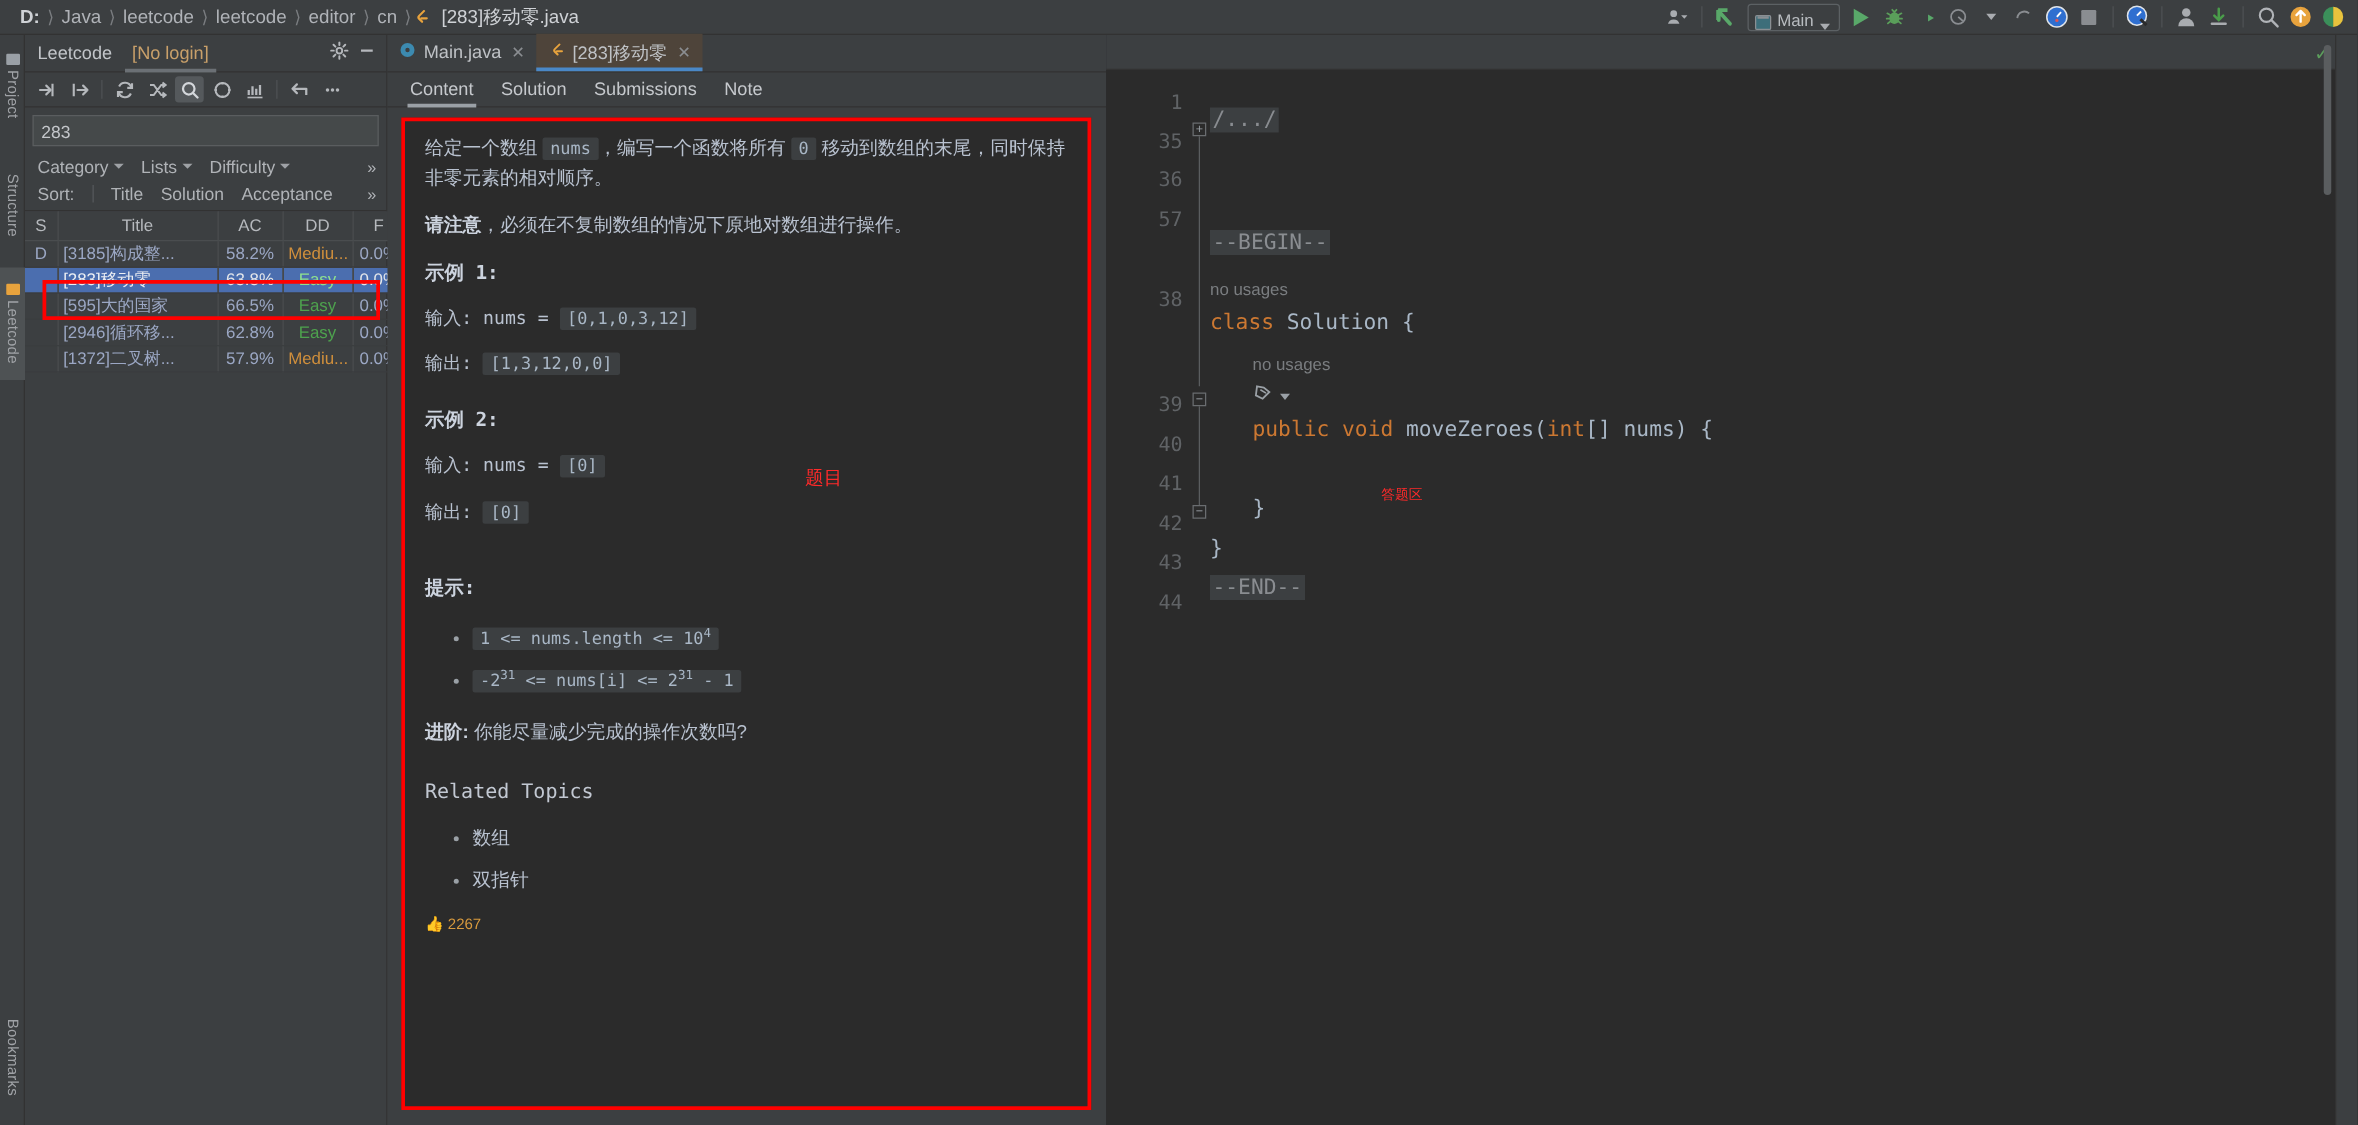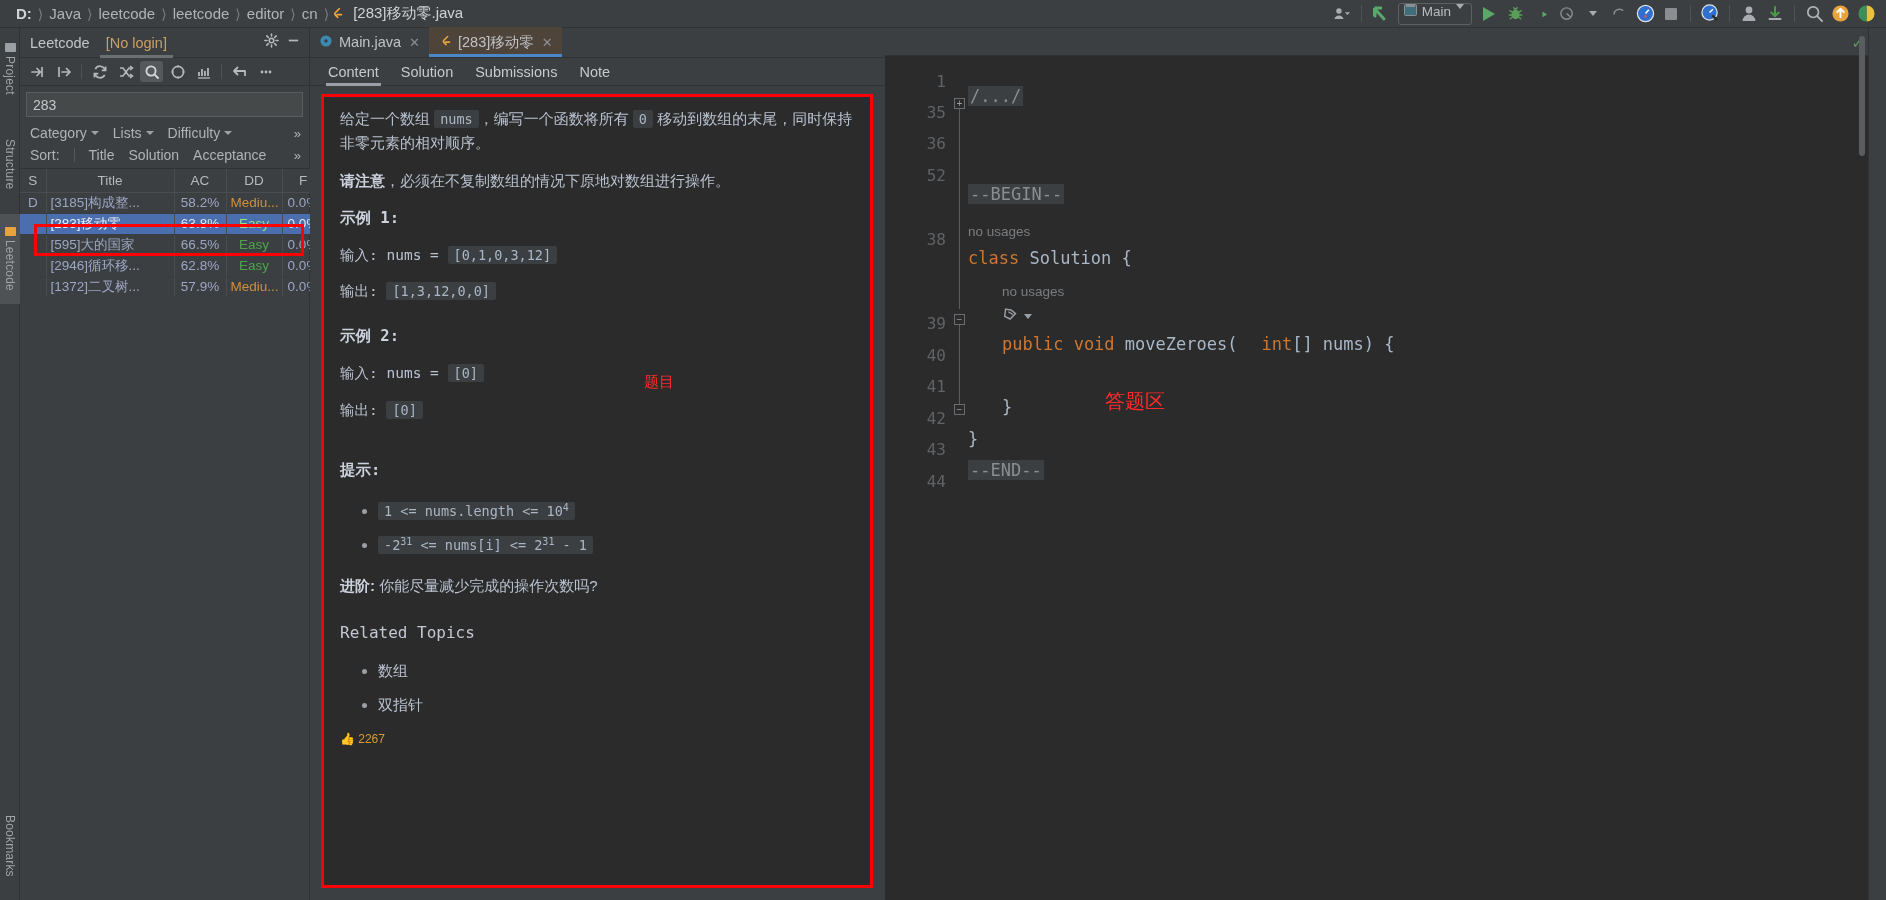--- a/index.html
+++ b/index.html
@@ -32,21 +32,21 @@
   .topbar-right {
     margin-left: auto; display: flex; align-items: center; gap: 2px;
     padding-right: 8px; height: 28px;
   }
   .tb-btn {
     width: 24px; height: 24px; display: flex; align-items: center; justify-content: center;
     border-radius: 3px; color: #a9acb0;
   }
   .vdiv { width: 1px; height: 17px; background: #4e5254; margin: 0 5px; }
   .runcfg {
-    display: flex; align-items: flex-start; gap: 5px; height: 22px;
+    display: flex; align-items: flex-end; gap: 5px; height: 22px;
     border: 1px solid #5c6164; border-radius: 3px; padding: 0 7px 0 5px;
     color: #b8bcc0; font-size: 13.5px; margin: 0 3px;
   }
   .runcfg .sq {
     width: 13px; height: 12px; border: 1.6px solid #8a8f93; border-radius: 1.5px;
     background: #3d6e7a; position: relative;
   }
   .runcfg .sq:after{content:"";position:absolute;left:1px;right:1px;top:0;height:2px;background:#8a8f93;}
   .caret { width: 0; height: 0; border-left: 4.5px solid transparent; border-right: 4.5px solid transparent; border-top: 5px solid #a9acb0; }
   .play-t { width:0;height:0;border-top:7px solid transparent;border-bottom:7px solid transparent;border-left:12px solid #59a869;}
@@ -186,21 +186,21 @@
     position: absolute; left: 0; top: 28px; width: 75px; height: 844px; background: #2b2b2b;
   }
   .lineno { position: absolute; right: 14px; color: #606366; font-size: 16px;
             font-family: "DejaVu Sans Mono", monospace; }
   .codearea { position: absolute; left: 75px; top: 28px; right: 0; bottom: 0; }
   .cline {
     position: absolute; left: 0; font-family: "DejaVu Sans Mono", monospace;
     font-size: 17px; color: #a9b7c6; white-space: pre;
   }
   .kw { color: #cc7832; }
-  .ty { color: #cc7832; margin-left: 24px; }
+  .ty { color: #cc7832; }
   .mname { color: #a9b7c6; }
   .fold-chip { background: #3c3f41; color:#8a8d91; padding: 0 2px;}
   .hint { color: #7a7d80; font-size: 13.5px; font-family: "Liberation Sans", sans-serif; position:absolute;}
   .foldbox {
     position: absolute; width: 11px; height: 11px; border: 1px solid #6a6d70; color:#9aa0a6;
     font-size: 10px; line-height: 9px; text-align: center; background:#2b2b2b;
   }
   .foldline { position:absolute; width:1px; background:#5a5d5f;}
 
   
@@ -610,21 +610,21 @@
   <div class="annot-label" style="left:644px;top:373px;">题目</div>
 
   <div class="editor">
     <div class="ed-top"></div>
     <div class="ed-check">✓</div>
 
     <div class="gutter">
       <div class="lineno" style="top:16px;">1</div>
       <div class="lineno" style="top:47px;">35</div>
       <div class="lineno" style="top:78px;">36</div>
-      <div class="lineno" style="top:110px;">52</div>
+      <div class="lineno" style="top:110px;">57</div>
       <div class="lineno" style="top:174px;">38</div>
       <div class="lineno" style="top:258px;">39</div>
       <div class="lineno" style="top:290px;">40</div>
       <div class="lineno" style="top:321px;">41</div>
       <div class="lineno" style="top:353px;">42</div>
       <div class="lineno" style="top:384px;">43</div>
       <div class="lineno" style="top:416px;">44</div>
 
       <div class="foldbox" style="left:69px;top:42px;">+</div>
       <div class="foldline" style="left:74px;top:53px;height:200px;"></div>
@@ -657,18 +657,18 @@
       <div class="cline" style="top:278px;left:42px;"><span class="kw">public void </span><span class="mname">moveZeroes(</span><span class="ty">int</span><span>[] nums) {</span></div>
 
       <div class="cline" style="top:341px;left:42px;">}</div>
       <div class="cline" style="top:373px;left:8px;">}</div>
 
       <div class="cline" style="top:404px;left:8px;"><span class="fold-chip">--END--</span></div>
     </div>
 
   </div>
 
-  <div class="annot-label" style="left:1105px;top:388px;font-size:20px;">答题区</div>
+  <div class="annot-label" style="left:1105px;top:388px;font-size:11px;">答题区</div>
 
   <div class="rightstrip"></div>
   <div class="scrollthumb" style="top:36px;height:120px;"></div>
 
 </div>
 
 </body></html>

